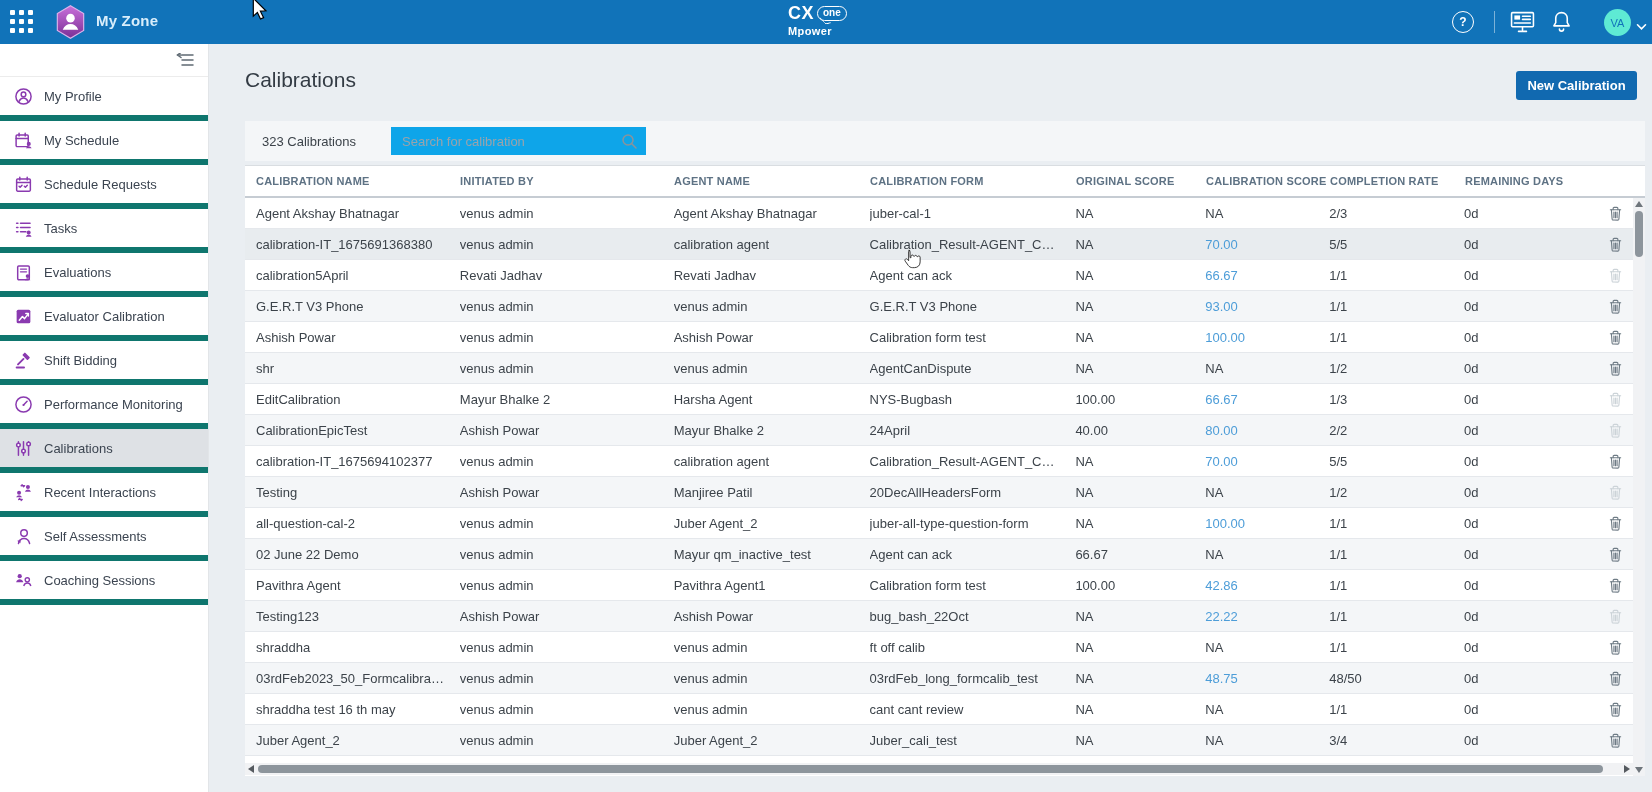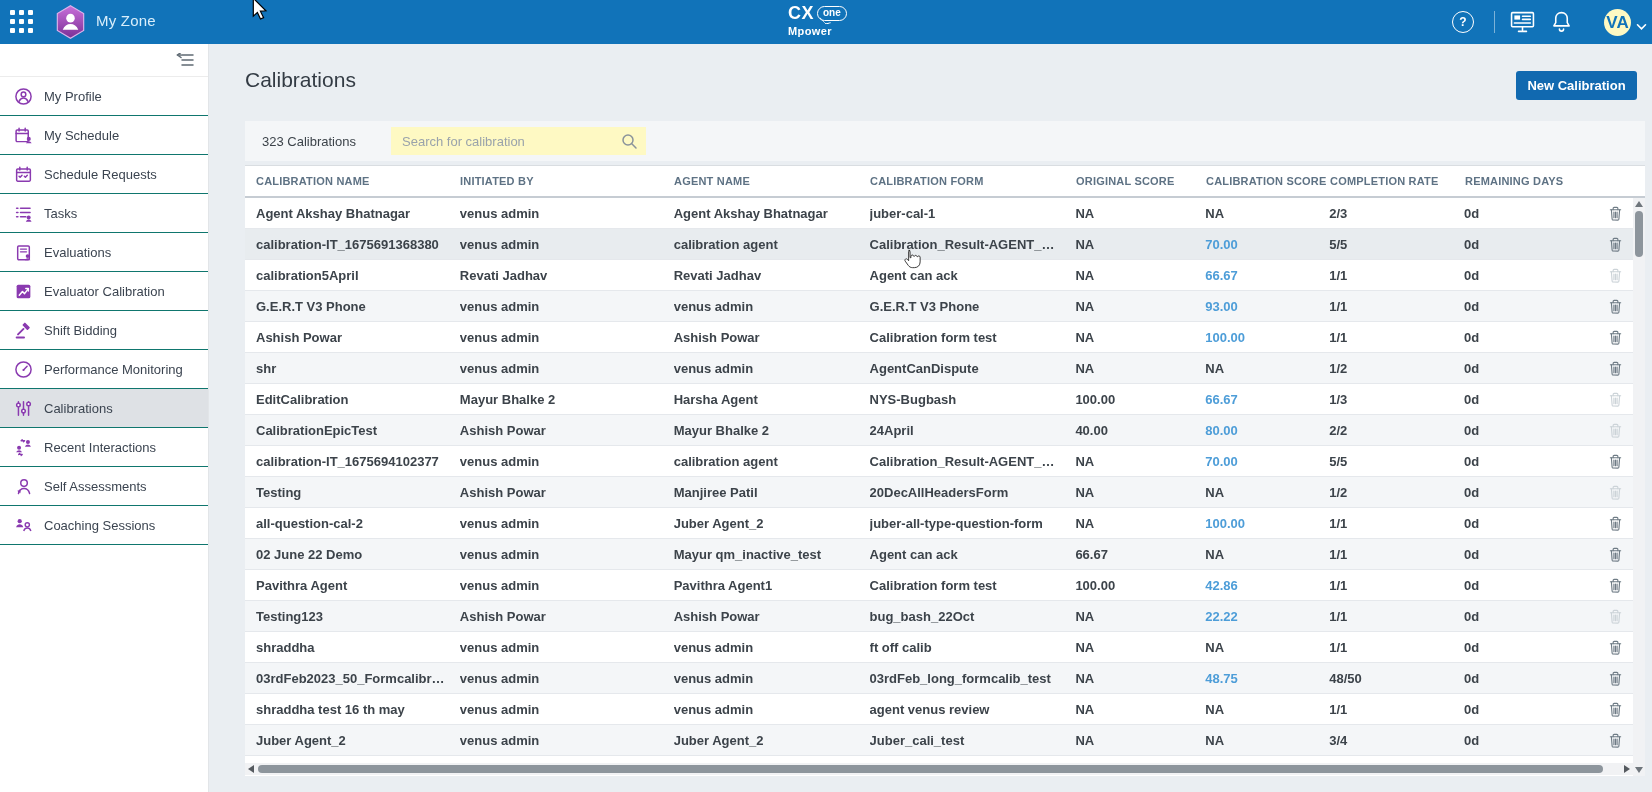--- a/index.html
+++ b/index.html
@@ -5,69 +5,69 @@
   html,body{margin:0;padding:0;background:#dfe4ea;}
   #app{position:relative;width:1652px;height:792px;overflow:hidden;background:#eaeef2;
        font-family:"Liberation Sans","DejaVu Sans",sans-serif;color:#3c434a;}
 
   
   .topbar{position:absolute;left:0;top:0;width:1652px;height:44px;background:#1173b9;}
   .grid-icon{position:absolute;left:10px;top:10px;width:23px;height:23px;display:grid;
              grid-template-columns:repeat(3,5px);grid-template-rows:repeat(3,5px);gap:4px;cursor:pointer;}
   .grid-icon span{background:#fff;border-radius:1px;}
   .hex-logo{position:absolute;left:55px;top:3px;}
-  .myzone{position:absolute;left:96px;top:12px;font-size:15px;font-weight:normal;color:#d9eefb;letter-spacing:.2px;}
+  .myzone{position:absolute;left:96px;top:12px;font-size:15px;font-weight:bold;color:#d9eefb;letter-spacing:.2px;}
   .brand{position:absolute;left:788px;top:4px;color:#fff;line-height:1;}
   .brand-top{display:flex;align-items:center;gap:3px;}
   .brand-cx{font-size:18px;font-weight:bold;letter-spacing:.5px;}
   .brand-one{font-size:10px;font-weight:bold;border:1.5px solid #fff;border-radius:9px;padding:1px 5px 2px 5px;position:relative;}
   .brand-one:after{content:"";position:absolute;left:4px;bottom:-4px;width:6px;height:6px;
                    border-left:1.5px solid #fff;border-bottom:1.5px solid #fff;transform:skewX(35deg) rotate(-10deg);
                    background:transparent;border-bottom-left-radius:2px;}
   .brand-mpower{font-size:11px;font-weight:bold;margin-top:4px;letter-spacing:.4px;}
   .help-icon{width:20px;height:20px;border:1.6px solid #fff;border-radius:50%;color:#fff;font-size:12px;
              font-weight:bold;display:flex;align-items:center;justify-content:center;position:absolute;left:1452px;top:11px;cursor:pointer;}
   .tb-div{position:absolute;top:11px;width:1px;height:22px;background:rgba(255,255,255,.45);}
   .screen-icon{position:absolute;left:1510px;top:11px;cursor:pointer;}
   .bell-icon{position:absolute;left:1551px;top:10px;cursor:pointer;}
-  .avatar{position:absolute;left:1604px;top:9px;width:27px;height:27px;border-radius:50%;background:#fef9c3;
-          color:#1173b9;font-size:17px;font-weight:bold;display:flex;align-items:center;justify-content:center;cursor:pointer;}
+  .avatar{position:absolute;left:1604px;top:9px;width:27px;height:27px;border-radius:50%;background:#5eead4;
+          color:#1173b9;font-size:11px;font-weight:normal;display:flex;align-items:center;justify-content:center;cursor:pointer;}
   .tb-chev{position:absolute;left:1636px;top:17px;cursor:pointer;}
 
   
   .sidebar{position:absolute;left:0;top:44px;width:208px;height:748px;background:#fff;border-right:1px solid #e2e5e8;}
   .collapse-row{height:32px;position:relative;border-bottom:1px solid #ececec;}
   .collapse-icon{position:absolute;right:14px;top:9px;cursor:pointer;}
-  .sitem{height:38px;display:flex;align-items:center;padding-left:14px;gap:11px;border-bottom:1px solid #0f766e;cursor:pointer;}
+  .sitem{height:38px;display:flex;align-items:center;padding-left:14px;gap:11px;border-bottom:6px solid #0f766e;cursor:pointer;}
   .sitem.active{background:#dee1e5;}
   .sicon{width:19px;height:19px;flex:0 0 19px;display:flex;align-items:center;justify-content:center;}
   .slabel{font-size:13px;color:#3b4450;}
 
   
   .page-title{position:absolute;left:245px;top:68px;font-size:21px;color:#333b44;}
   .new-btn{position:absolute;left:1516px;top:71px;width:121px;height:29px;background:#1169b0;color:#fff;
            font-size:13px;font-weight:bold;border:none;border-radius:3px;display:flex;align-items:center;
            justify-content:center;cursor:pointer;font-family:inherit;}
 
   
   .toolbar{position:absolute;left:245px;top:121px;width:1400px;height:40px;background:#f4f6f8;}
   .count{position:absolute;left:17px;top:0;height:40px;display:flex;align-items:center;font-size:13px;color:#3c434a;}
-  .searchbox{position:absolute;left:146px;top:6px;width:255px;height:28px;background:#fef9c3;}
+  .searchbox{position:absolute;left:146px;top:6px;width:255px;height:28px;background:#0ea5e9;}
   .searchbox input{position:absolute;left:0;top:0;width:225px;height:28px;border:none;outline:none;
                    padding:0 0 0 11px;font-size:13px;color:#3c434a;font-family:inherit;background:transparent;}
   .searchbox input::placeholder{color:#9aa3ab;}
   .search-icon{position:absolute;right:8px;top:6px;}
 
   
   .thead{position:absolute;left:245px;top:165px;width:1400px;height:33px;background:#fff;
          border-top:1px solid #d9dde1;border-bottom:2px solid #c6ccd3;display:flex;align-items:center;padding-left:11px;box-sizing:border-box;}
   .th{font-size:11px;font-weight:bold;color:#5e7284;letter-spacing:.2px;}
   .c1{width:204px}.c2{width:214px}.c3{width:196px}.c4{width:206px}.c5{width:130px}
   .c6{width:124px}.c7{width:135px}.c8{width:133px}.c9{width:36px}
-  .tbody{position:absolute;left:245px;top:198px;width:1388px;height:558px;background:#0f766e;overflow:hidden;font-weight:bold;}
+  .tbody{position:absolute;left:245px;top:198px;width:1388px;height:558px;background:#0f766e;overflow:hidden;}
   .trow{height:30px;display:flex;align-items:center;padding-left:11px;border-bottom:1px solid #e5e8ec;
         box-sizing:content-box;background:#fff;cursor:pointer;}
   .trow.even{background:#f4f6f8;}
   .trow.hovered{background:#e8ecef;}
   .td{font-size:13px;color:#3c434a;white-space:nowrap;overflow:hidden;text-overflow:ellipsis;padding-right:14px;box-sizing:border-box;}
   .td.link{color:#4d9dd8;}
   .trash-btn{width:36px;display:flex;justify-content:center;color:#6e7b85;cursor:pointer;background:none;border:none;padding:0;}
   .trash-btn.disabled{color:#ccd3d8;cursor:default;}
   .tfoot{position:absolute;left:245px;top:756px;width:1400px;height:20px;background:#fff;}
 
@@ -625,21 +625,21 @@
             <path d="M5.5 4.5V3a1 1 0 0 1 1-1h3a1 1 0 0 1 1 1v1.5"></path>
             <path d="M3.6 4.5l.8 10a1.2 1.2 0 0 0 1.2 1h4.8a1.2 1.2 0 0 0 1.2-1l.8-10"></path>
             <path d="M6.3 7v6M8 7v6M9.7 7v6"></path>
           </svg>
         </button>
       </div>
       <div class="trow">
         <span class="td c1">shraddha test 16 th may</span>
         <span class="td c2">venus admin</span>
         <span class="td c3">venus admin</span>
-        <span class="td c4">agent venus review</span>
+        <span class="td c4">cant cant review</span>
         <span class="td c5">NA</span>
         <span class="td c6">NA</span>
         <span class="td c7">1/1</span>
         <span class="td c8">0d</span>
         <button class="trash-btn">
           <svg width="15" height="17" viewBox="0 0 16 17" fill="none" stroke="currentColor" stroke-width="1.2" stroke-linecap="round">
             <path d="M2.5 4.5h11"></path>
             <path d="M5.5 4.5V3a1 1 0 0 1 1-1h3a1 1 0 0 1 1 1v1.5"></path>
             <path d="M3.6 4.5l.8 10a1.2 1.2 0 0 0 1.2 1h4.8a1.2 1.2 0 0 0 1.2-1l.8-10"></path>
             <path d="M6.3 7v6M8 7v6M9.7 7v6"></path>

